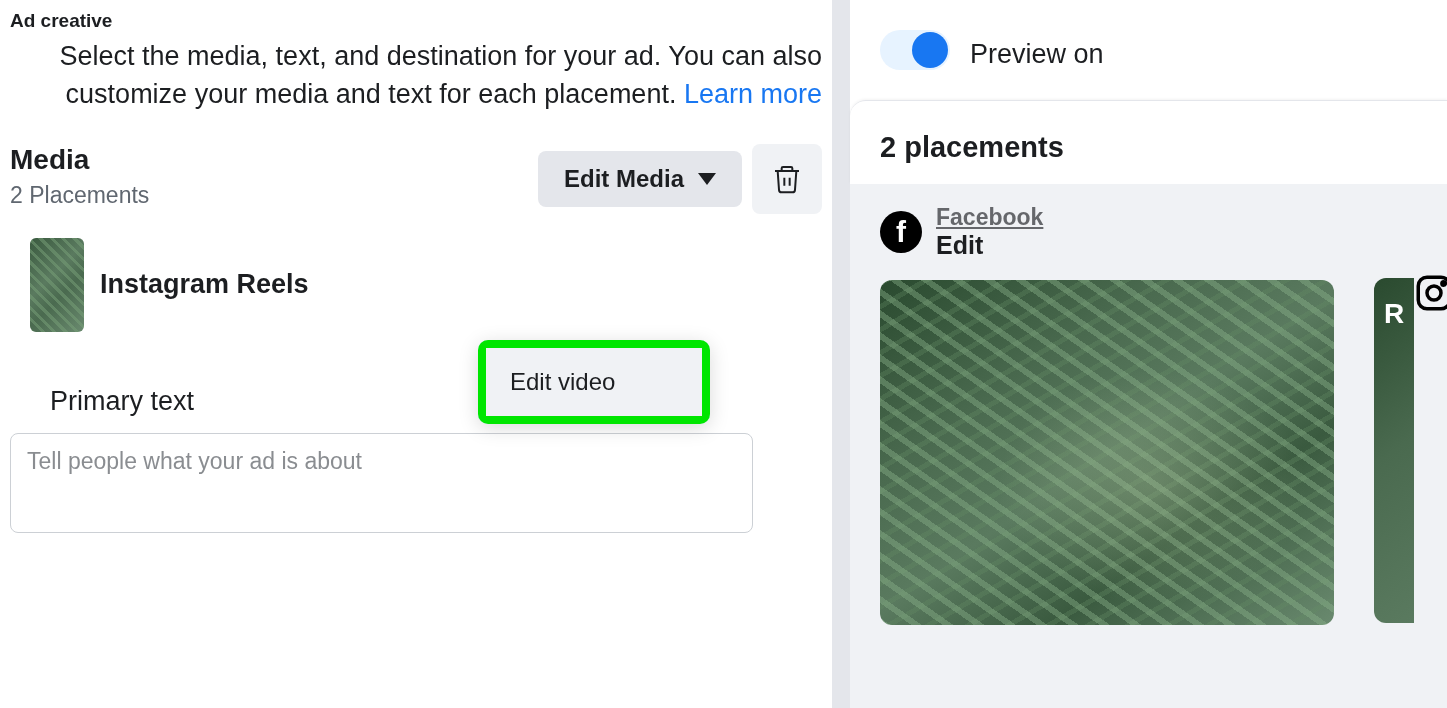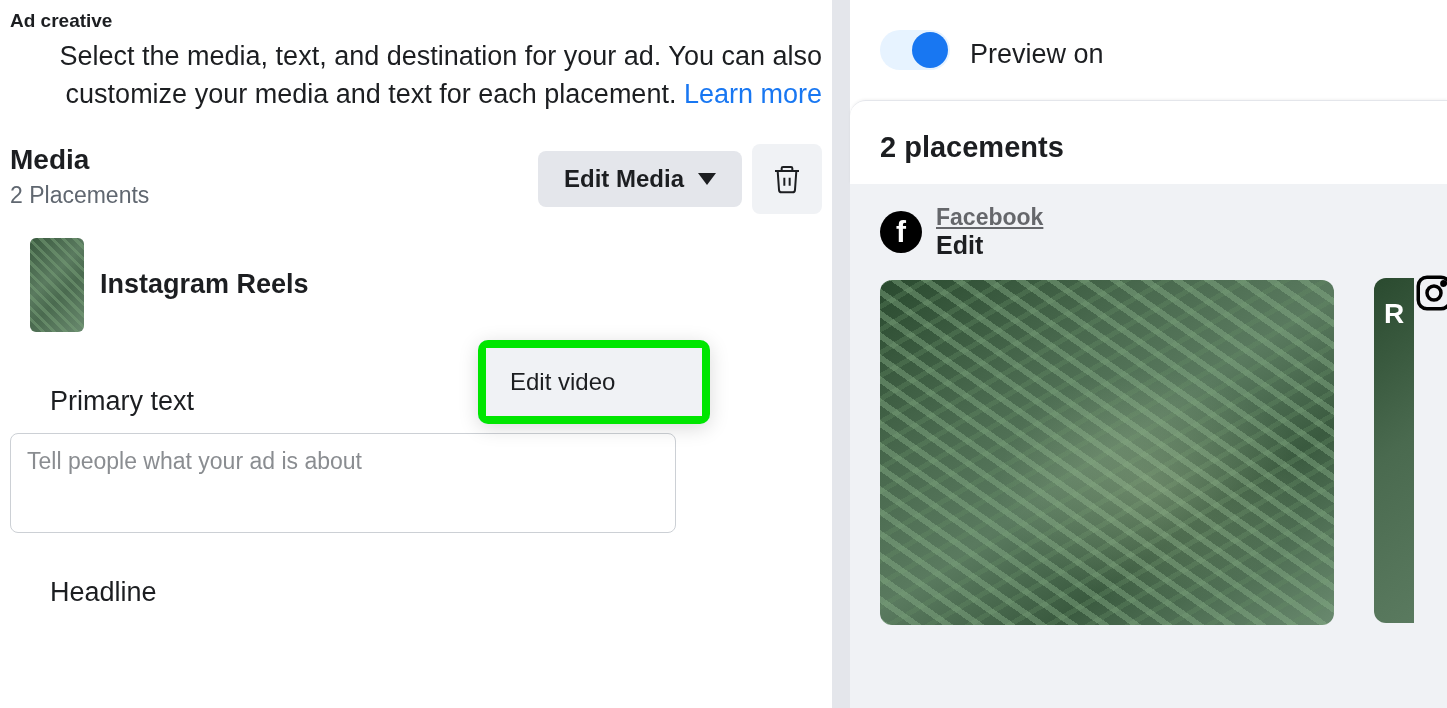--- a/index.html
+++ b/index.html
@@ -157,21 +157,21 @@
     }
     
     .field-label {
       font-size: 27px;
       font-weight: 400;
       color: #1c1e21;
       margin-bottom: 16px;
       margin-left: 40px;
     }
     .text-input {
-      width: 666px;
+      width: 743px;
       min-height: 100px;
       border: 1px solid #ccd0d5;
       border-radius: 8px;
       padding: 14px 16px;
       font-size: 23px;
       color: #1c1e21;
       font-family: inherit;
       resize: none;
     }
     .text-input::placeholder {
@@ -325,23 +325,20 @@
   </div>
   
   <div class="media-item">
     <div class="media-thumb"></div>
     <div class="media-item-label">Instagram Reels</div>
   </div>
   
   <div class="field-label">Primary text</div>
   <textarea class="text-input" placeholder="Tell people what your ad is about" style=""></textarea>
   
-  <div class="headline-section">
-    <div class="field-label">Headline</div>
-  </div>
   
   <div class="dropdown-menu">
     <div class="dropdown-item highlighted">Edit video</div>
   </div>
 </div>
 
 <div class="divider"></div>
 
 <div class="right-panel" style="position:relative;">
   <div class="preview-toggle-row">

